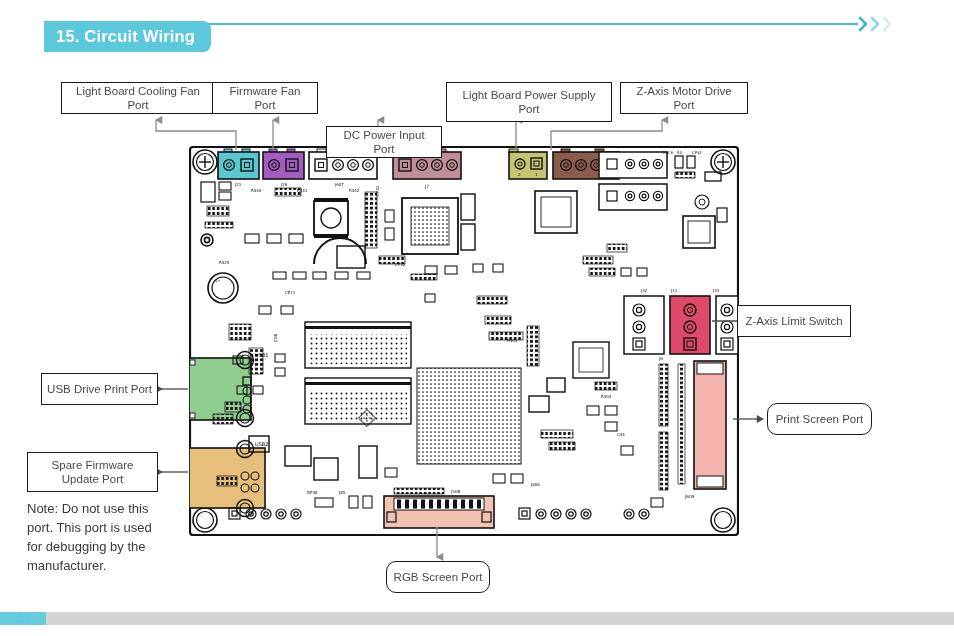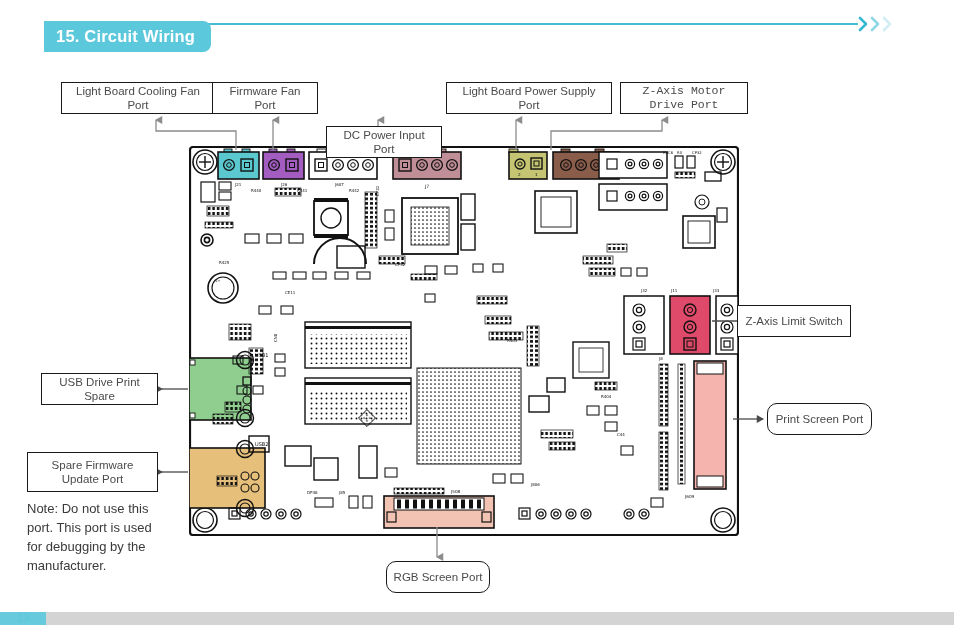--- a/index.html
+++ b/index.html
@@ -196,29 +196,29 @@
 
 <div class="label-box" style="left:39px;  top:82px;  width:154px; height:32px;margin-left:22px;">
   <span>Light Board Cooling Fan Port</span>
 </div>
 <div class="label-box" style="left:212px; top:82px;  width:106px; height:32px;">
   <span>Firmware Fan Port</span>
 </div>
 <div class="label-box" style="left:326px; top:82px;  width:116px; height:32px;margin-top:44px;">
   <span>DC Power Input Port</span>
 </div>
-<div class="label-box" style="left:446px; top:82px;  width:166px; height:32px;">
+<div class="label-box" style="left:446px; top:82px;  width:166px; height:40px;">
   <span>Light Board Power Supply Port</span>
 </div>
-<div class="label-box" style="left:620px; top:82px;  width:128px; height:32px;font-family:Liberation Mono, monospace;">
+<div class="label-box" style="left:620px; top:82px;  width:128px; height:32px;">
   <span>Z-Axis Motor Drive Port</span>
 </div>
 
 <div class="label-box" style="left:41px;  top:373px; width:117px; height:32px;">
-  <span>USB Drive Print Spare</span>
+  <span>USB Drive Print Port</span>
 </div>
 <div class="label-box" style="left:27px;  top:452px; width:131px; height:40px;">
   <span>Spare Firmware Update Port</span>
 </div>
 
 <div class="label-box" style="left:737px; top:305px; width:114px; height:32px;">
   <span>Z-Axis Limit Switch</span>
 </div>
 <div class="label-box" style="left:767px; top:403px; width:105px; height:32px;border-radius:10px;">
   <span>Print Screen Port</span>

